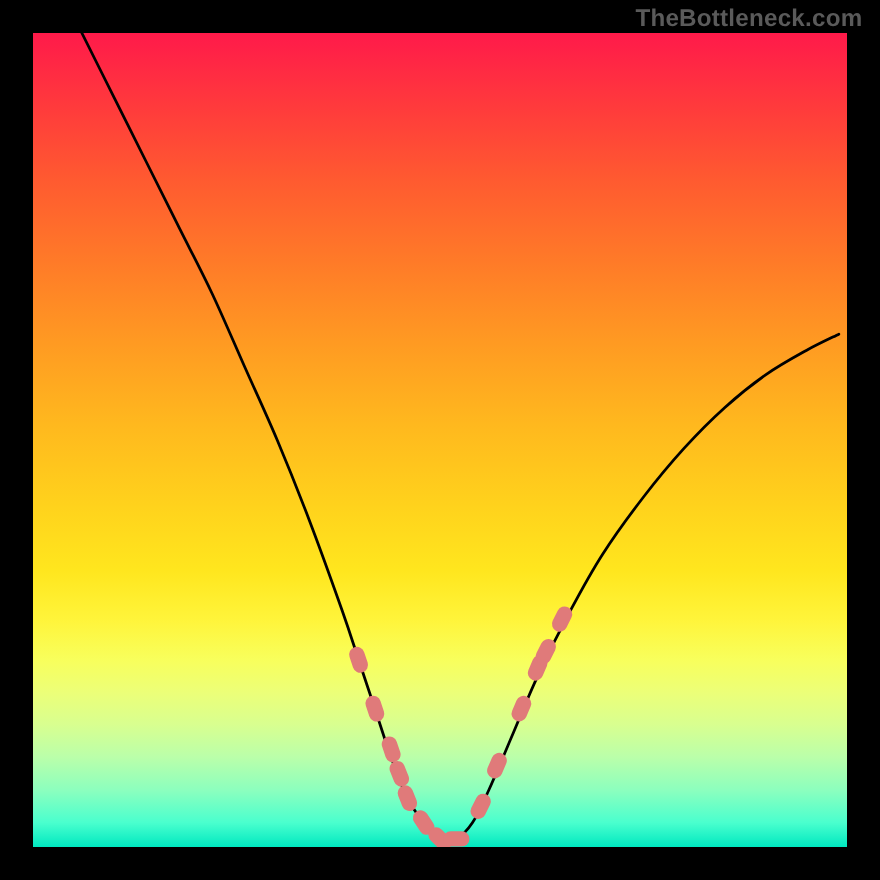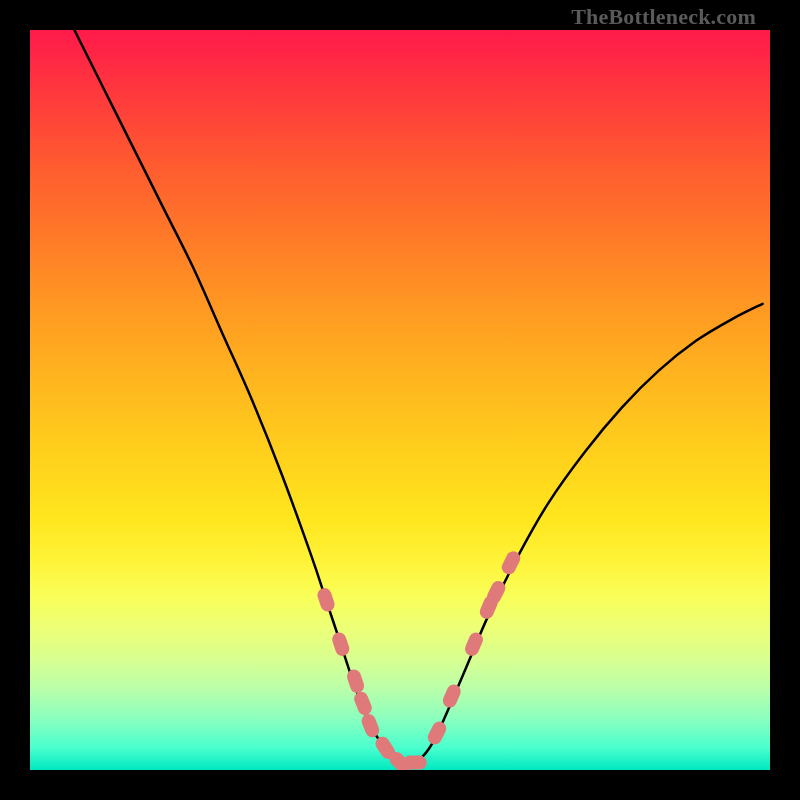--- a/index.html
+++ b/index.html
@@ -39,22 +39,22 @@
       #d8ff90 85%,
       #baffaa 89%,
       #8cffbe 93%,
       #4affce 97%,
       #00e8c0 100%
     );
   }
   .watermark {
     position: absolute;
     top: 4px;
-    right: 44px;
-    font-family: Liberation Serif, serif;
+    right: 16px;
+    font-family: Liberation Sans, sans-serif;
     font-size: 22px;
     font-weight: 600;
     color: #5a5a5a;
     letter-spacing: 0.2px;
     user-select: none;
   }
   svg.curve {
     position: absolute;
     top: 0;
     left: 0;

